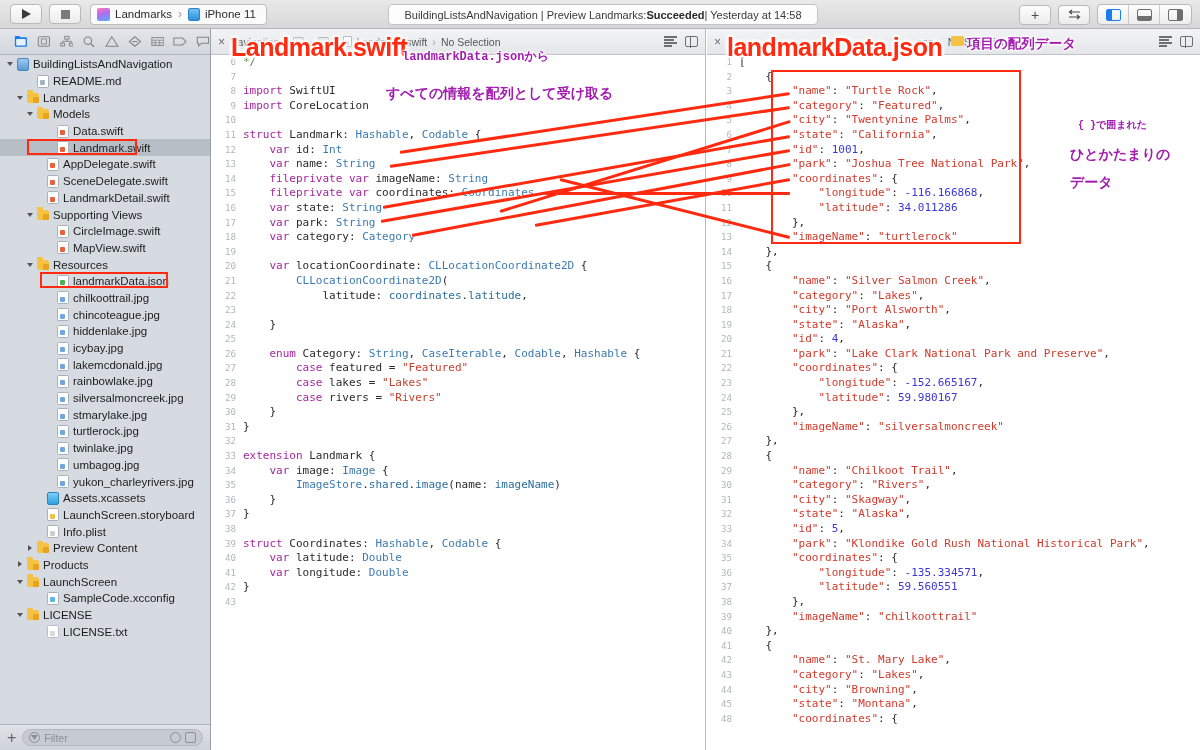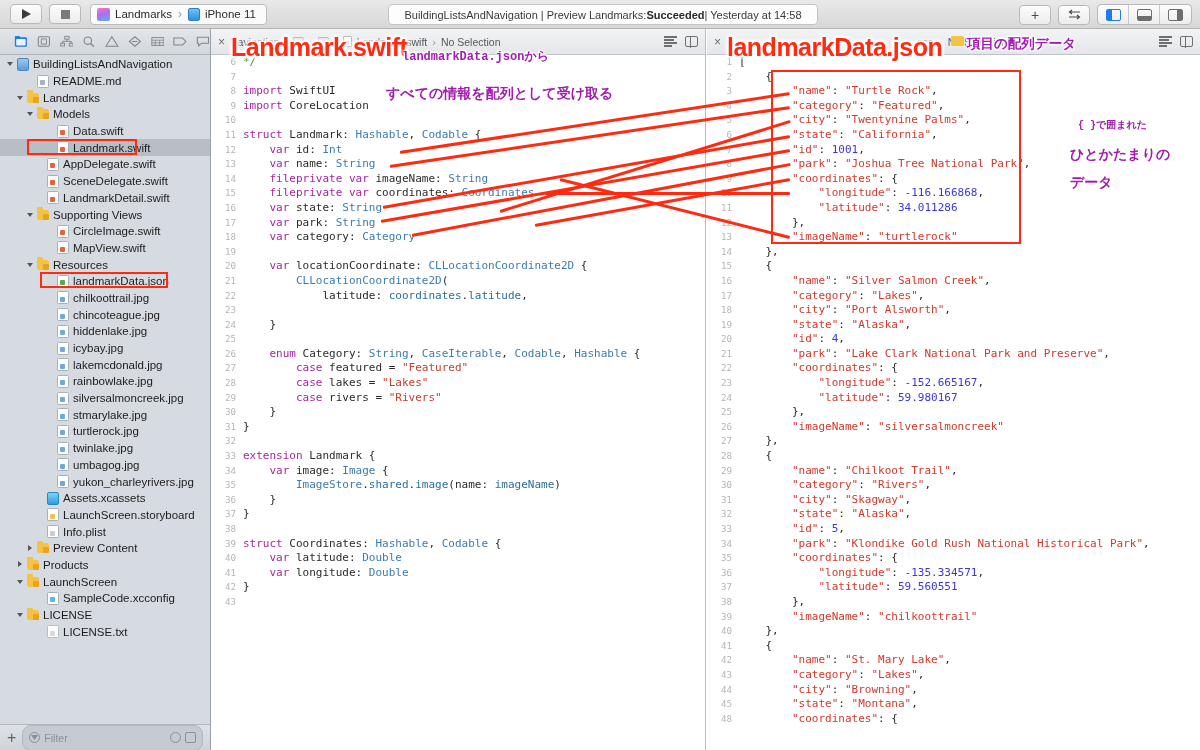--- a/index.html
+++ b/index.html
@@ -113,21 +113,21 @@
   .fi.cfg::after { background:#5ab6e8; }
   .fi.txt { background:#fff; border:1px solid #b9bec5; border-radius:1.5px; }
   .fi.txt::after { background:#d6dade; }
   .nav-footer {
     position: absolute; bottom: 0; left: 0; right: 0; height: 26px;
     background: linear-gradient(#dfe3e8,#ced3d9); border-top: 1px solid #b0b6bd;
     display: flex; align-items: center; padding: 0 7px; gap: 6px;
   }
   .plus { font-size: 16px; color: #5e6469; line-height: 1; }
   .filter-box {
-    flex: 1; height: 26px; border-radius: 9px;
+    flex: 1; height: 17px; border-radius: 9px;
     background: #c6cbd1; border: 1px solid #b2b8be;
     display: flex; align-items: center; padding: 0 6px; gap: 4px;
     font-size: 10.5px; color: #8a9097;
   }
   .circ { width: 11px; height: 11px; border-radius: 50%; border: 1.3px solid #8a9097; }
   .sq { width: 11px; height: 11px; border: 1.3px solid #8a9097; border-radius: 2px; }
 
   
   .editor { position: absolute; top: 29px; height: 721px; background: #fff; }
   #editor-left { left: 211px; width: 495px; border-right: 1px solid #b7bcc2; }

